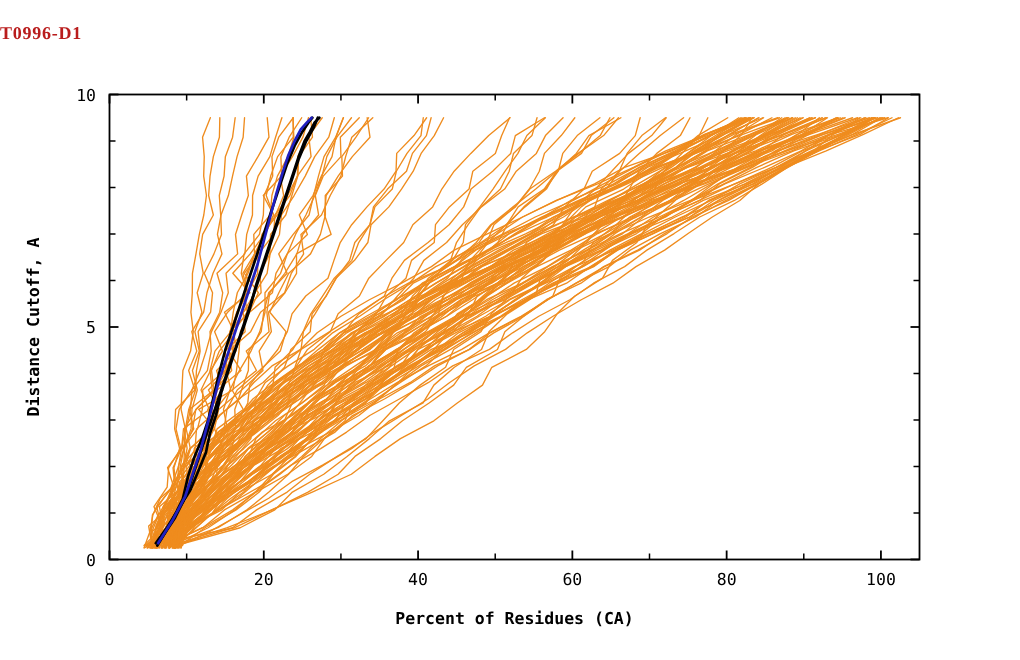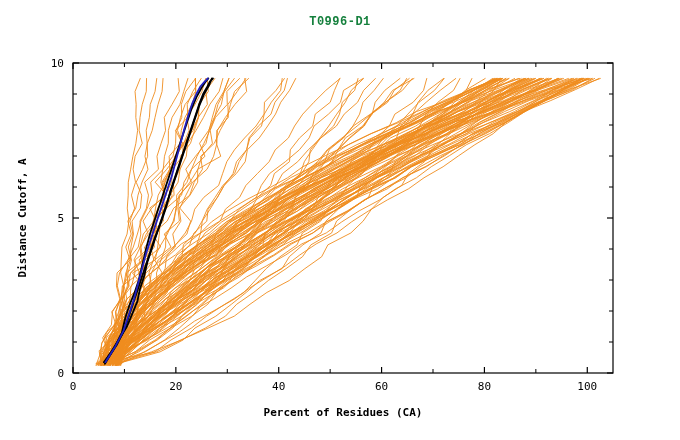--- a/index.html
+++ b/index.html
@@ -1,20 +1,20 @@
 <!DOCTYPE html>
 <html><head>
 <meta charset="utf-8">
 <style>
   html,body{margin:0;padding:0;}
   body{width:680px;height:440px;background:#ffffff;font-family:"DejaVu Sans Mono",monospace;overflow:hidden;}
   #chart-root{position:relative;width:680px;height:440px;}
   #plot-title{
-    position:absolute;left:0;top:15px;width:680px;text-align:center;
-    font-family:Liberation Mono, monospace;font-size:12px;font-weight:bold;color:#15803d;
+    position:absolute;left:0;top:15px;width:680px;
+    font-family:Liberation Serif, serif;font-size:12px;font-weight:bold;color:#b91c1c;
     letter-spacing:0.5px;
   }
   #svg-canvas{position:absolute;left:0;top:0;}
   .axis-label{
     font-family:"DejaVu Sans Mono",monospace;font-size:11px;font-weight:bold;fill:#000;
   }
   .tick-label{
     font-family:"DejaVu Sans Mono",monospace;font-size:11px;fill:#000;
   }
 </style>

